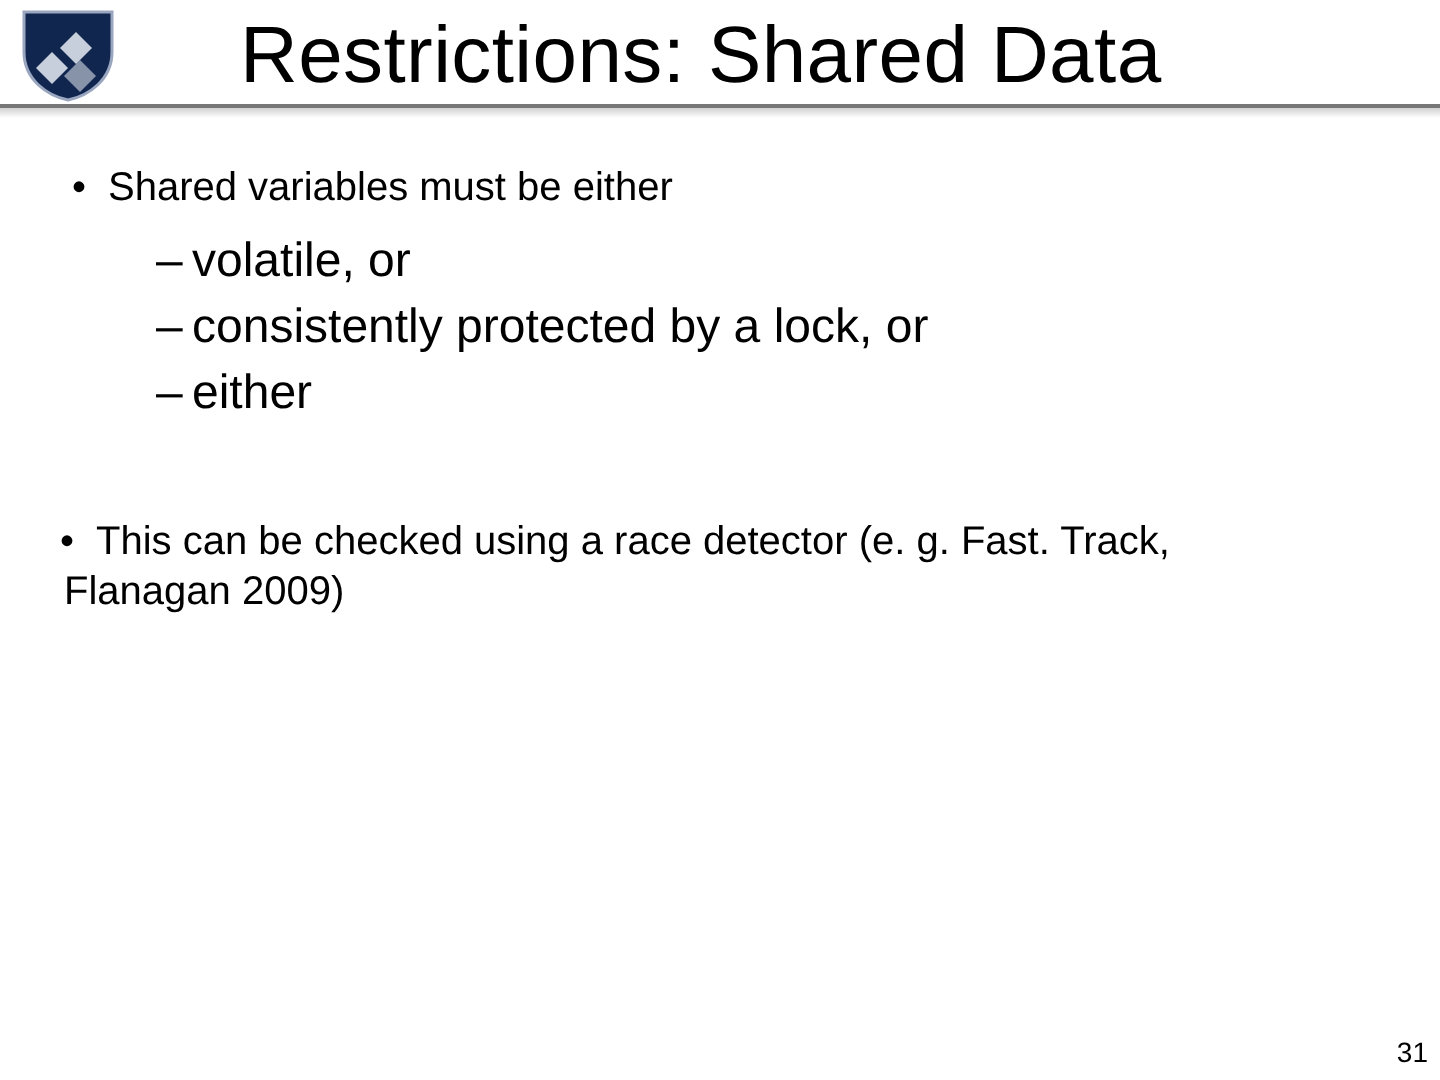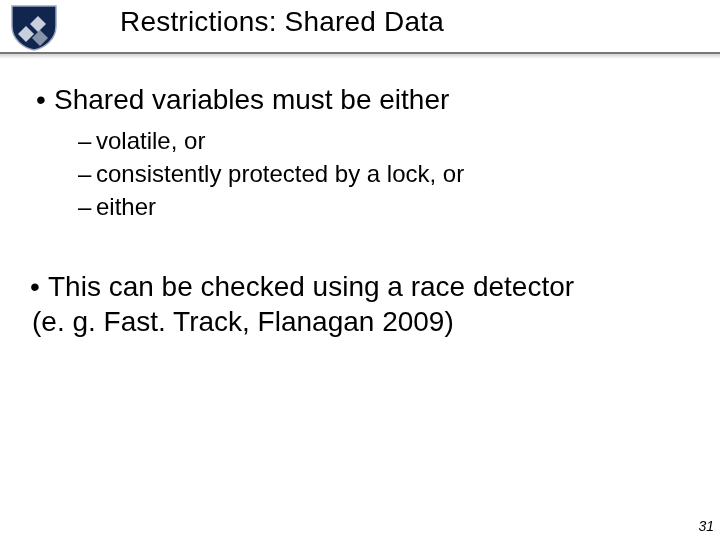--- a/index.html
+++ b/index.html
@@ -22,21 +22,21 @@
     position: absolute;
     left: 10px;
     top: 4px;
     width: 48px;
     height: 48px;
   }
   .title {
     position: absolute;
     left: 120px;
     top: 6px;
-    font-size: 28px;
+    font-size: 40px;
     font-weight: 400;
     letter-spacing: 0.2px;
   }
   .hr-wrap {
     position: absolute;
     left: 0;
     top: 52px;
     width: 720px;
     height: 8px;
   }
@@ -51,21 +51,21 @@
     width: 100%;
   }
   .content {
     position: absolute;
     top: 82px;
     left: 0;
     width: 720px;
   }
   .bullet1 {
     margin: 0 0 8px 38px;
-    font-size: 28px;
+    font-size: 20px;
     line-height: 1.25;
   }
   .bullet1 .dot {
     display: inline-block;
     width: 18px;
     margin-left: -2px;
   }
   .sub {
     margin: 0 0 2px 78px;
     font-size: 24px;
@@ -77,21 +77,20 @@
   }
   .gap {
     height: 44px;
   }
   .pagenum {
     position: absolute;
     right: 6px;
     bottom: 6px;
     font-size: 14px;
     color: #000;
-    font-style: italic;
   }
 </style>
 </head>
 <body>
 
 <div class="header">
   <div class="logo">
     <svg viewBox="0 0 48 48" width="48" height="48">
       <path d="M2 2 H46 V22 C46 36 34 44 24 46 C14 44 2 36 2 22 Z" fill="#11264f"></path>
       <path d="M2 2 H46 V22 C46 36 34 44 24 46 C14 44 2 36 2 22 Z" fill="none" stroke="#9aa6bf" stroke-width="1.5"></path>

